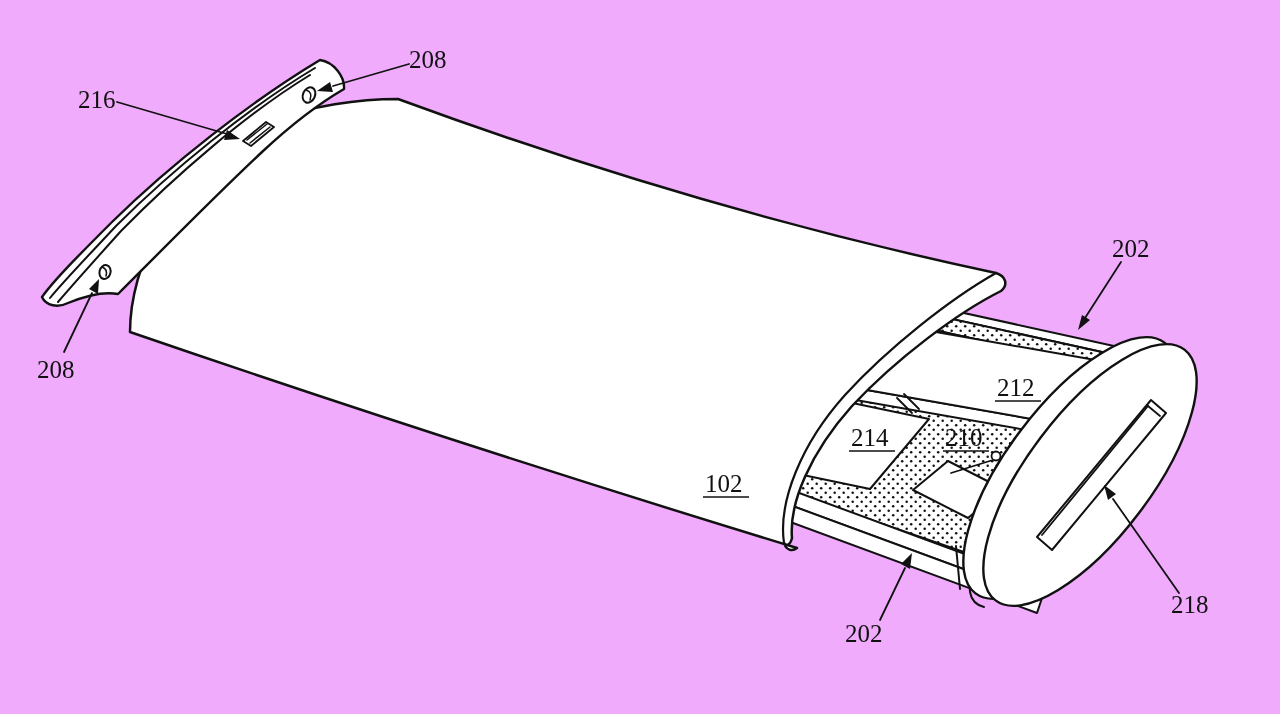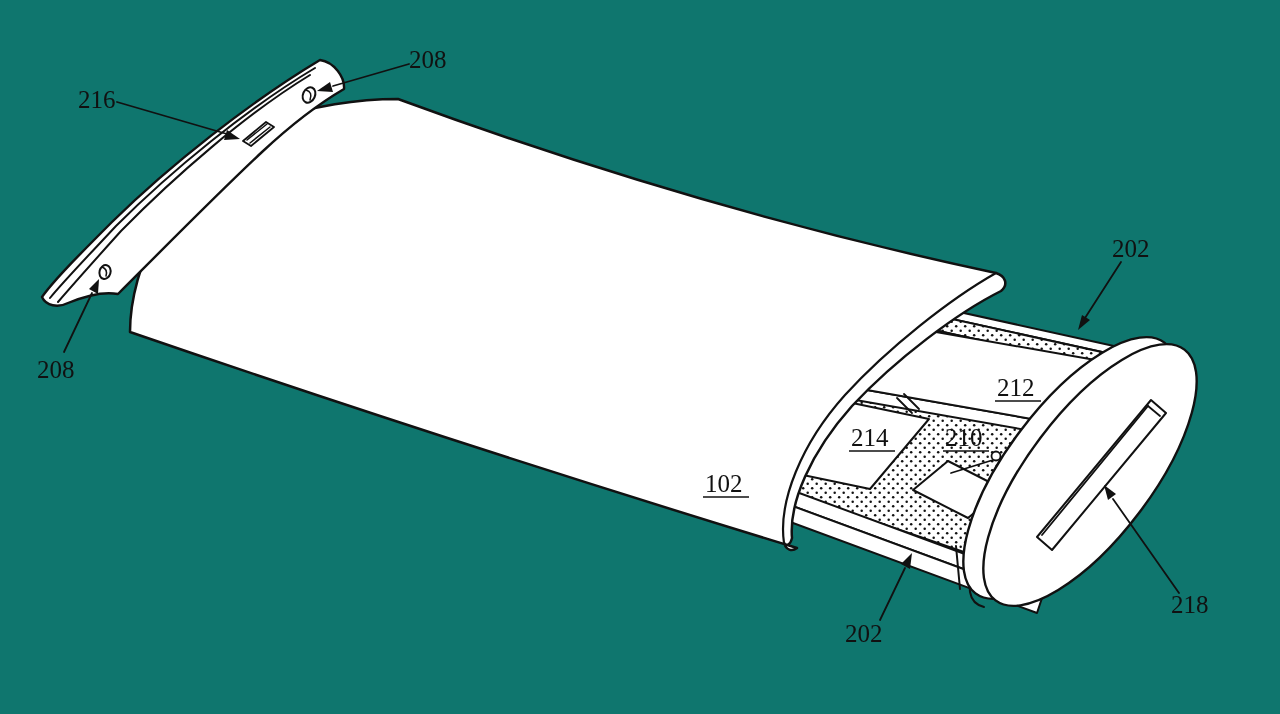--- a/index.html
+++ b/index.html
@@ -1,17 +1,17 @@
 <!DOCTYPE html>
 <html><head>
 <meta charset="utf-8">
 <style>
   html,body{margin:0;padding:0;background:#ffffff;}
   .stage{
-    position:relative;width:1280px;height:714px;background:#0f766e;
+    position:relative;width:1280px;height:714px;background:#f0abfc;
     font-family:"Liberation Serif", serif;overflow:hidden;
   }
   svg text{
     font-family:"Liberation Serif", serif;
     font-size:25px;
     fill:#111111;
   }
 </style>
 </head>
 <body>

